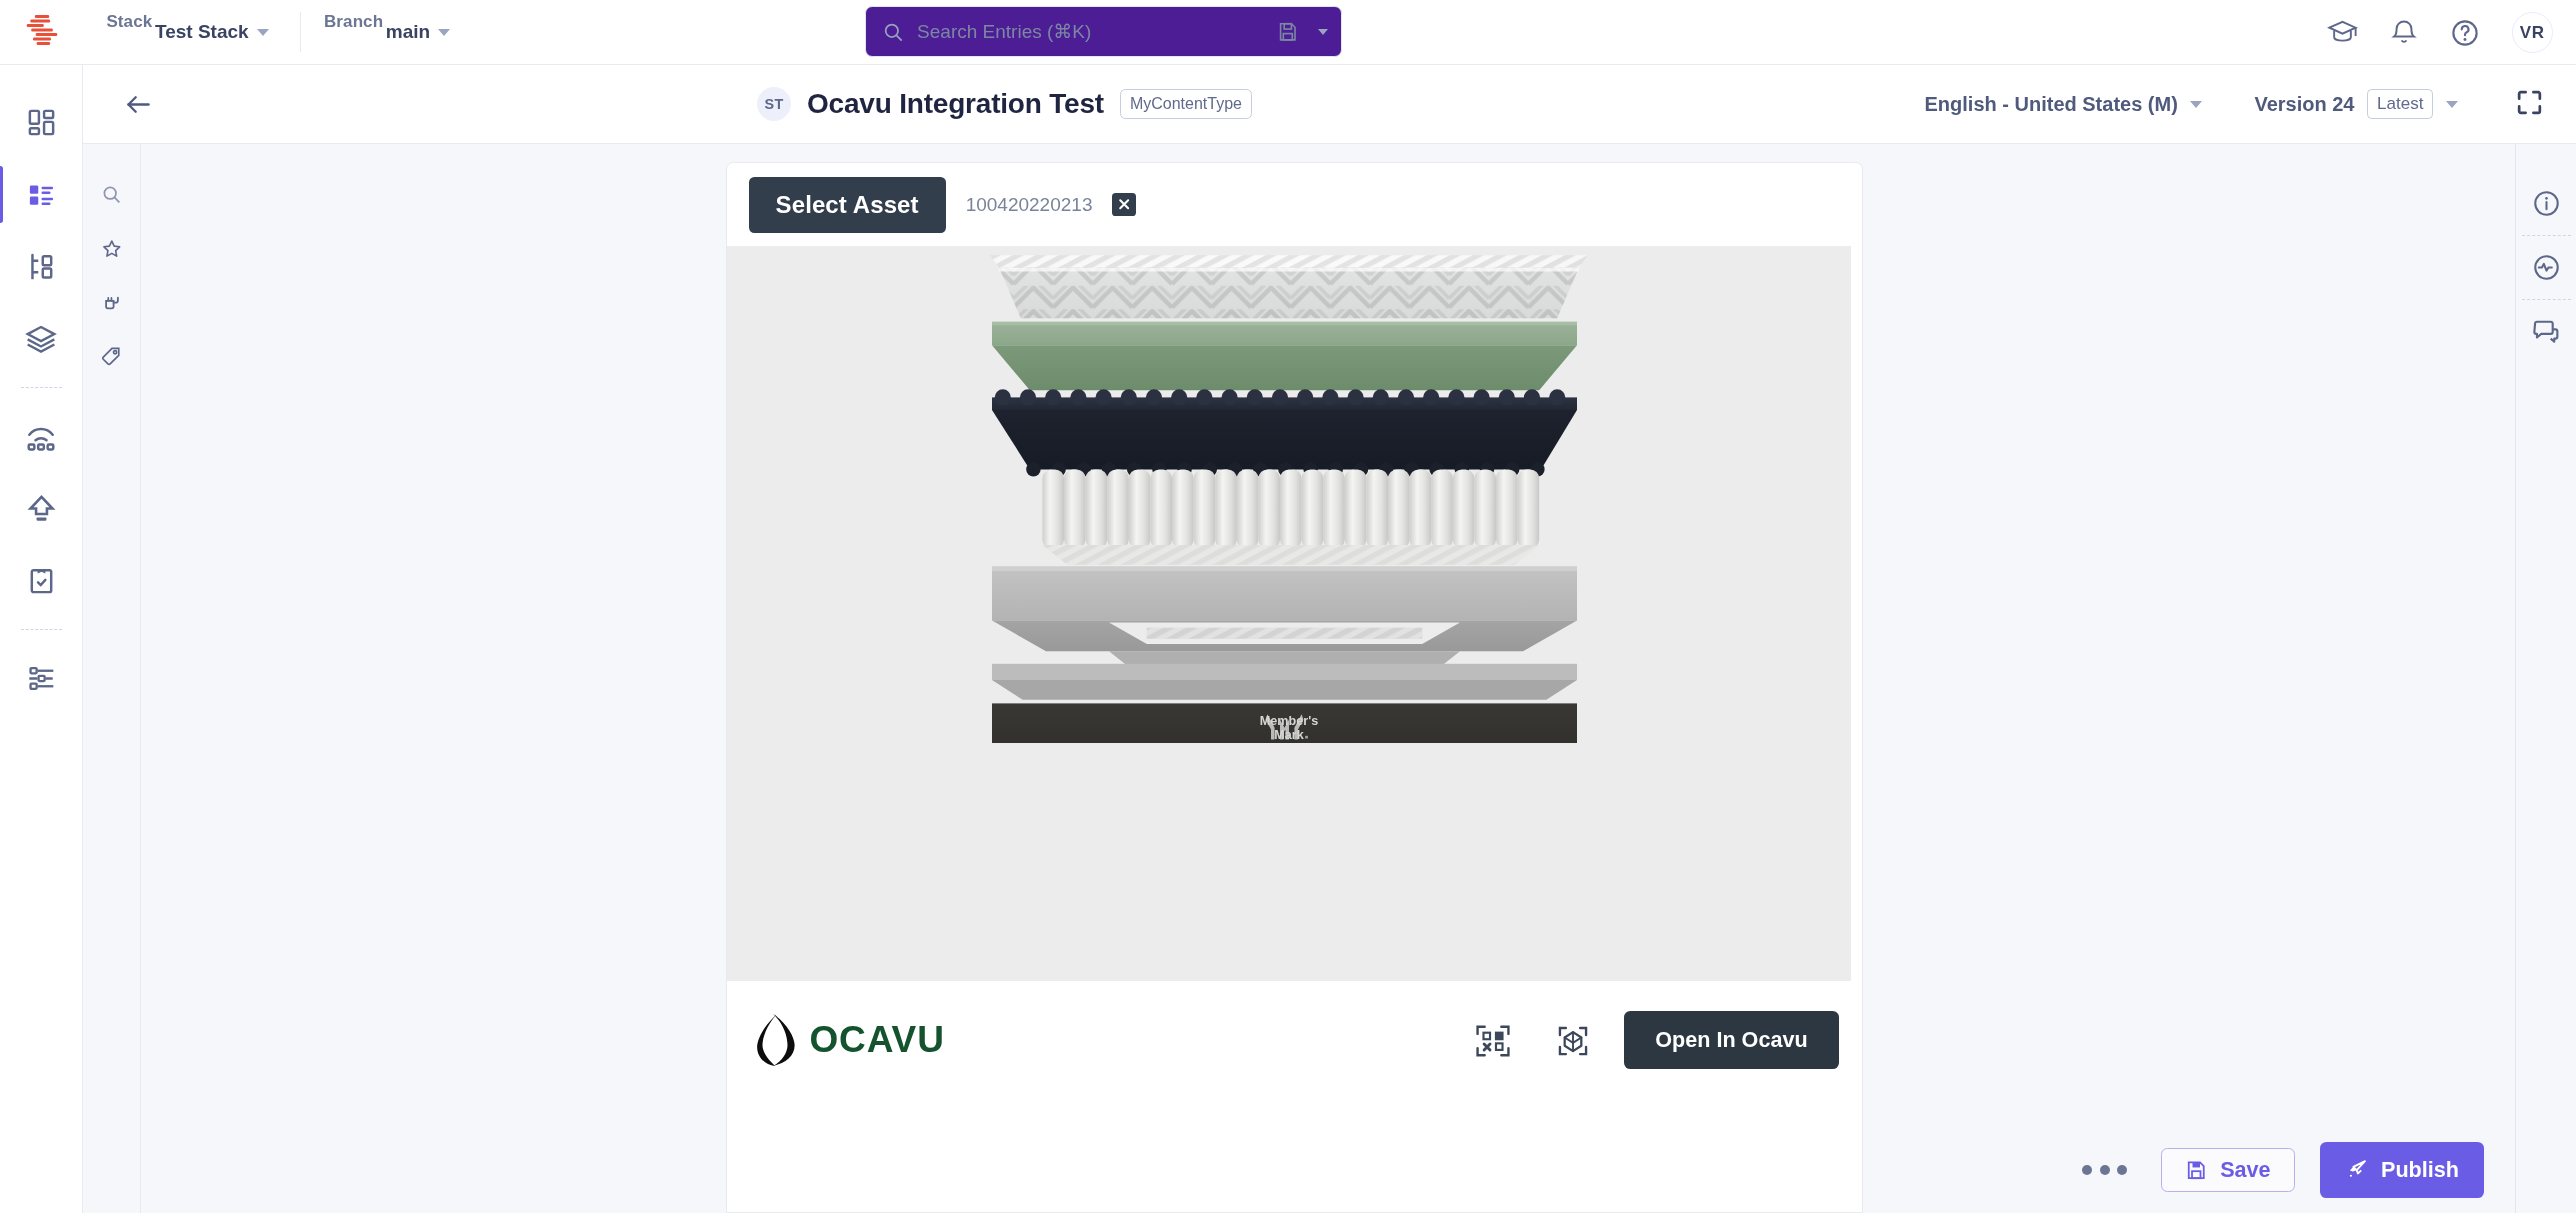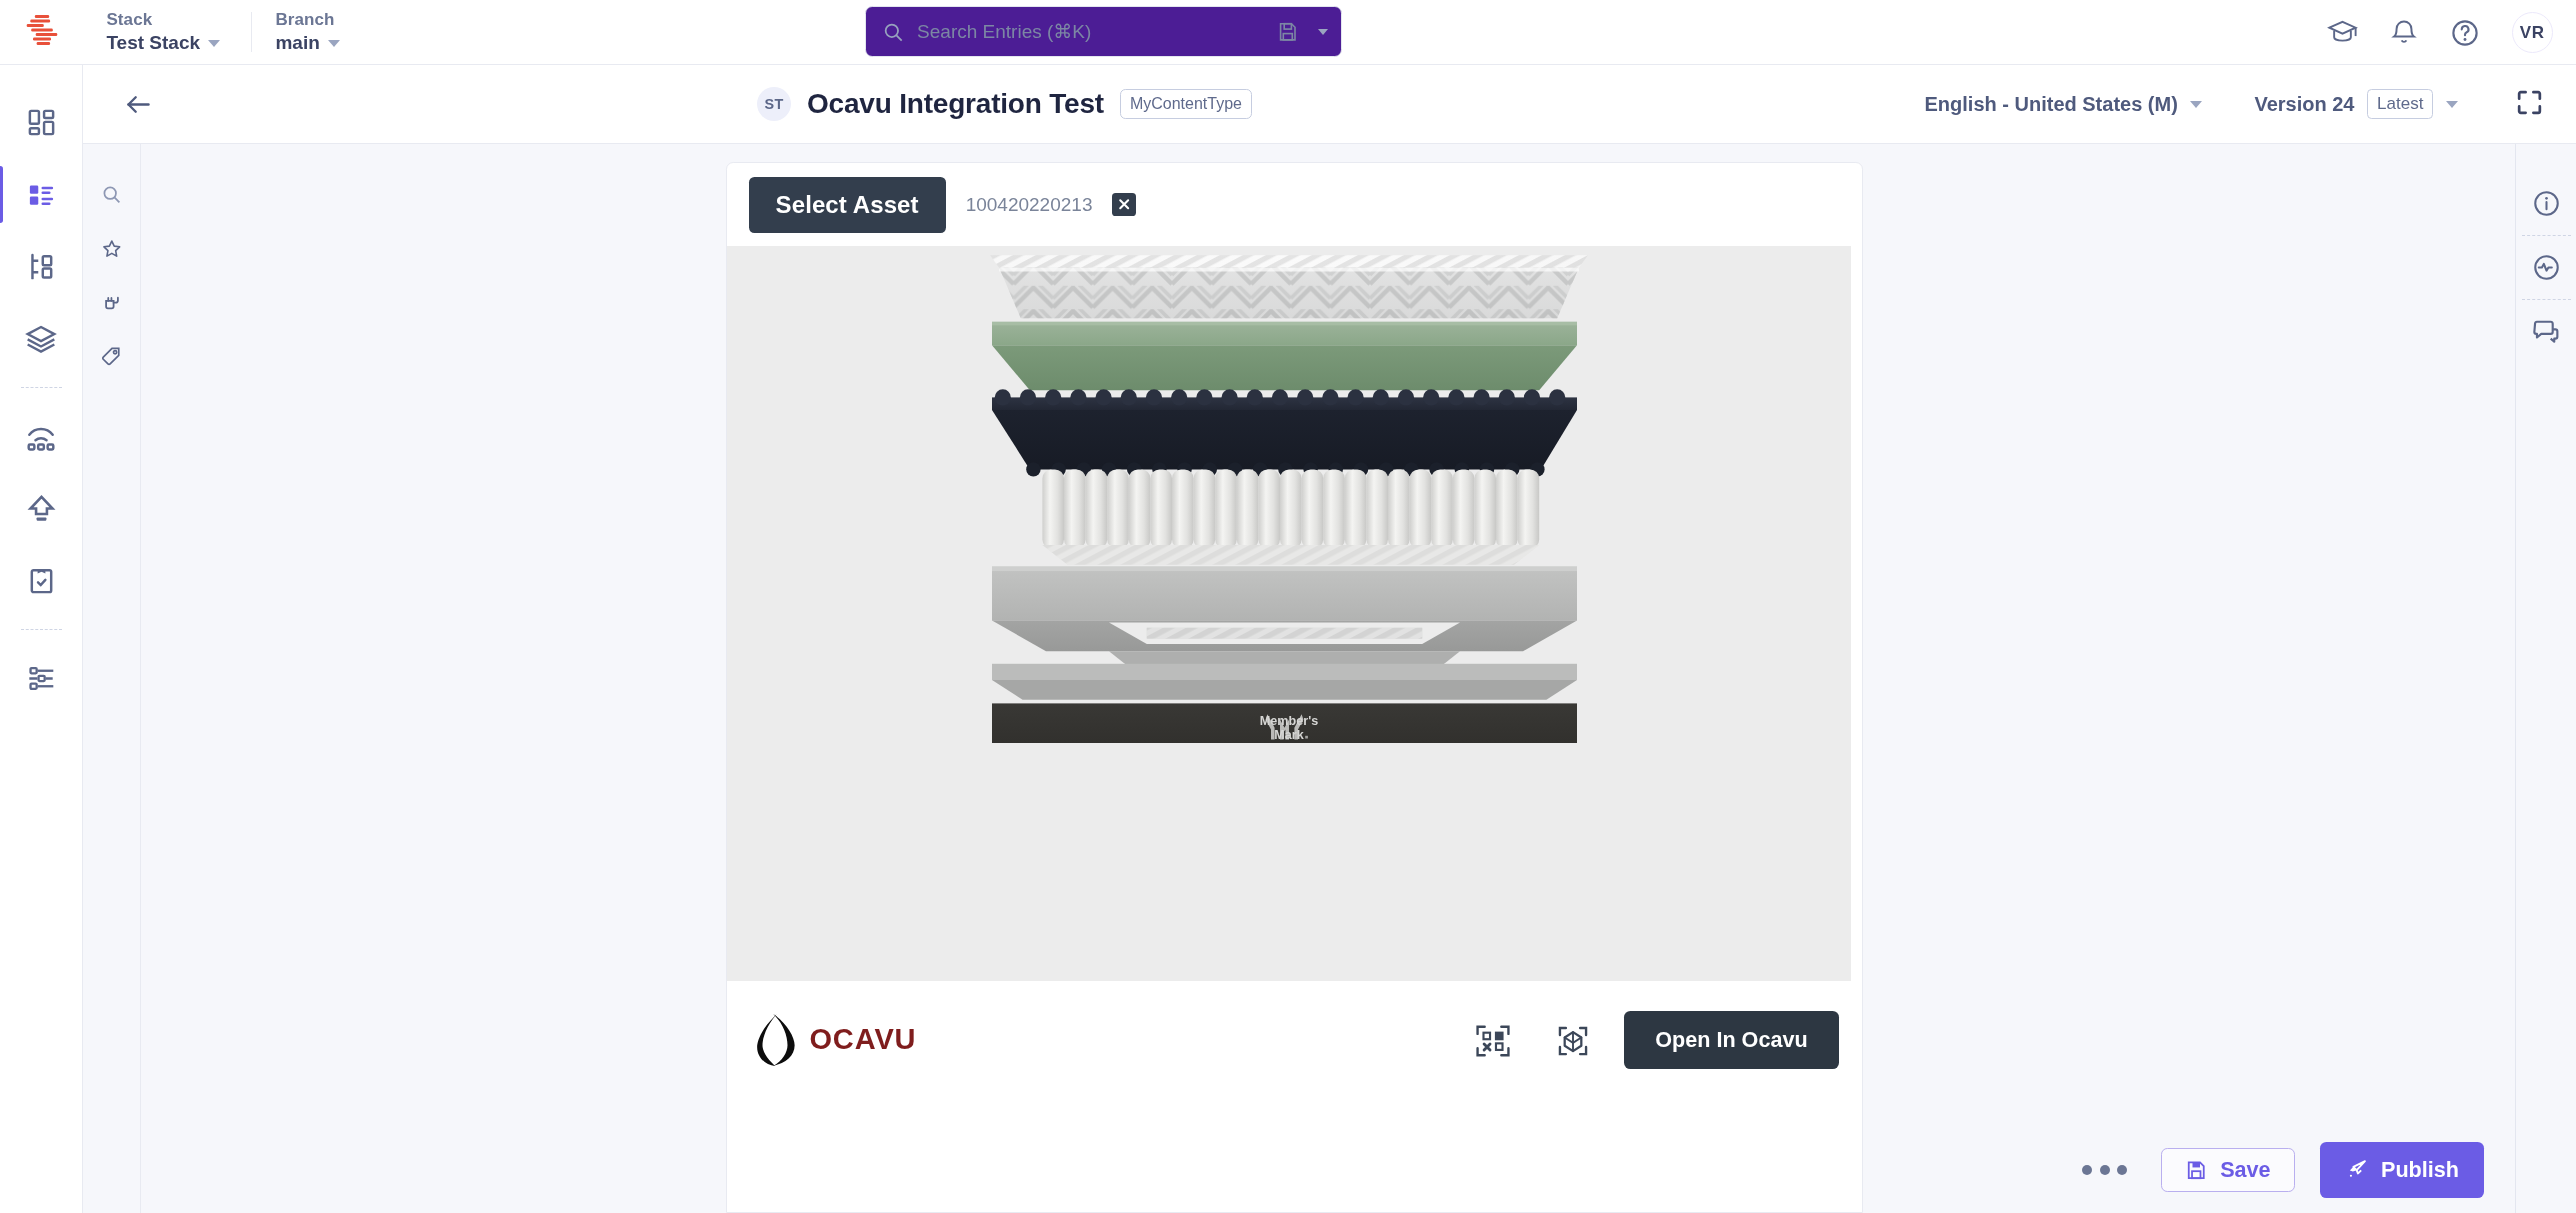--- a/index.html
+++ b/index.html
@@ -13,21 +13,21 @@
 
   
   .topbar {
     position: absolute; left: 0; top: 0; width: 2576px; height: 65px;
     background: #fff; border-bottom: 0.9px solid #e8eaf1;
     display: flex; align-items: center; z-index: 40;
   }
   .cs-logo { width: 83px; display: flex; justify-content: center; align-items: center; }
   .cs-logo svg { display: block; }
   .stack-group { display: flex; align-items: center; height: 65px; }
-  .sel-block { padding: 0 31px 0 23.4px; display: flex; flex-direction: column; justify-content: center; gap: 2.7px; height: 40px; }
+  .sel-block { padding: 0 31px 0 23.4px; display: flex; flex-direction: row; justify-content: center; gap: 2.7px; height: 40px; }
   .sel-block + .sel-block { border-left: 0.9px solid #e8eaf1; }
   .sel-lbl { font-size: 17px; color: #6b7694; font-weight: bold; letter-spacing: 0.1px; }
   .sel-val { font-size: 19px; color: #3b4363; font-weight: bold; display: flex; align-items: center; gap: 8px; }
   .caret { width: 0; height: 0; border-left: 6.3px solid transparent; border-right: 6.3px solid transparent; border-top: 7.2px solid #9aa5c0; display: inline-block; }
   .caret.sm { border-left-width: 5.4px; border-right-width: 5.4px; border-top-width: 6.3px; }
 
   .searchwrap { position: absolute; left: 865px; top: 6.3px; width: 477px; height: 51px; }
   .searchbox {
     width: 100%; height: 100%;
     border: 0.9px solid #e3e6ef; border-radius: 7.2px; background: #4c1d95;
@@ -124,21 +124,21 @@
     width: 23.4px; height: 23.4px; background: #333e4d; border-radius: 3.6px;
     display: flex; align-items: center; justify-content: center; cursor: pointer;
   }
 
   
   .viewer { position: relative; margin-left: 0; width: 1124px; height: 735px; background: #ececec; overflow: hidden; }
   .mattress { position: absolute; left: 50%; top: -7.2px; transform: translateX(-50%); width: 630px; height: 504px; }
 
   .viewer-foot { height: 117px; display: flex; align-items: center; padding: 0 23.4px; gap: 0; background: #fff; }
   .ocavu-logo { display: flex; align-items: center; gap: 9px; }
-  .ocavu-word { font-size: 29px; font-weight: bold; color: #7f1d1d; letter-spacing: 0.9px; font-family: "Liberation Sans", sans-serif; }
+  .ocavu-word { font-size: 37px; font-weight: bold; color: #14532d; letter-spacing: 0.9px; font-family: "Liberation Sans", sans-serif; }
   .foot-actions { margin-left: auto; display: flex; align-items: flex-end; gap: 23.4px; }
   .icon-btn { width: 56px; height: 56px; display: flex; align-items: center; justify-content: center; cursor: pointer; }
   .btn-ocavu {
     background: #2d3742; color: #fff; border: none; border-radius: 6.3px;
     font-family: "Liberation Sans", sans-serif; font-size: 21.6px; font-weight: bold;
     padding: 0 31px; height: 58px; cursor: pointer;
   }
 
   
   .actionbar {

